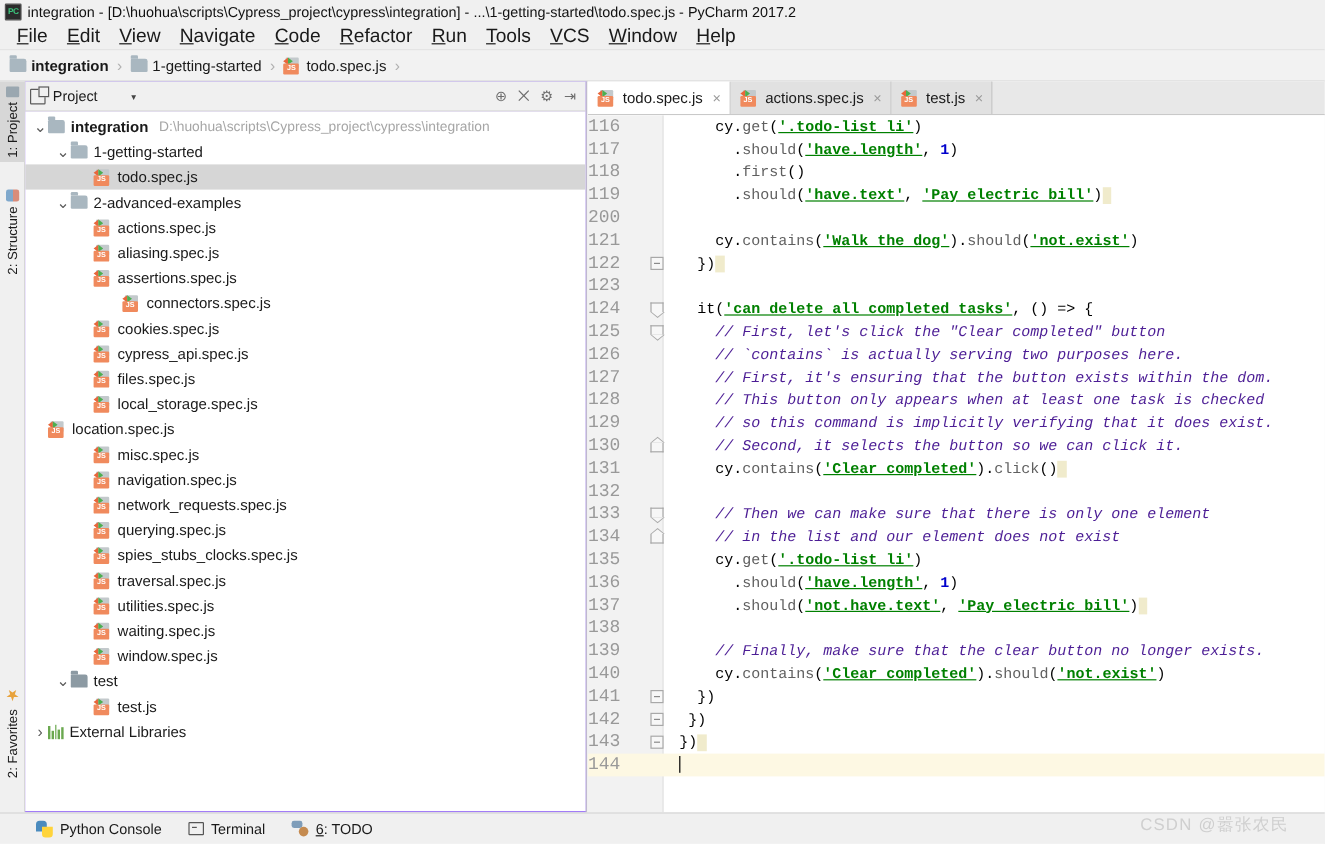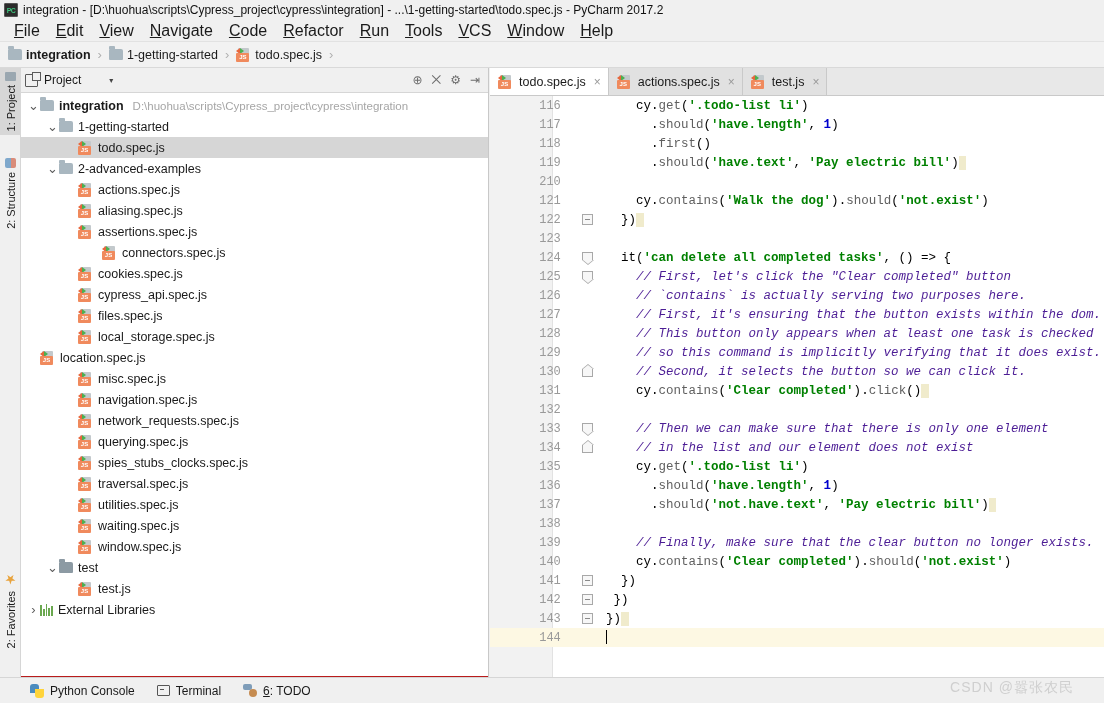--- a/index.html
+++ b/index.html
@@ -99,21 +99,21 @@
     display: flex; align-items: center; justify-content: flex-start;
     cursor: default;
   }
   .vtab.selected { background: #d7d7d7; }
   .vtab .vlabel { writing-mode: vertical-rl; transform: rotate(180deg); }
   .vtab .vicon { margin-bottom: 4px; transform: rotate(180deg); }
 
   
   #projectpanel {
     position: absolute; left: 21px; top: 68px; width: 468px; height: 609px;
-    background: #b91c1c; border-right: 1px solid #c8c8c8;
+    background: #8b5cf6; border-right: 1px solid #c8c8c8;
   }
   #proj-header {
     height: 25px; background: #f0f0f0; border-bottom: 1px solid #d6d6d6;
     display: flex; align-items: center; padding: 0 4px;
   }
   #proj-header .ph-title { font-size: 12px; margin-left: 6px; color: #1a1a1a; }
   #proj-header .ph-caret { margin-left: 28px; font-size: 8px; color: #444; }
   #proj-header .ph-tools { margin-left: auto; display: flex; align-items: center; gap: 9px; padding-right: 4px;}
   .tool-ico { color: #6e6e6e; font-size: 12px; line-height: 1; cursor: default; }
   .proj-ico {
@@ -163,22 +163,22 @@
   #gutterbg {
     position: absolute; left: 0; top: 0; width: 63px; height: 581px;
     background: #f2f2f2; border-right: 1px solid #e2e2e2;
   }
   .cline {
     position: relative; height: 19px; display: flex; align-items: center;
     font-size: 12px;
   }
   .cline.current { background: #fdf8e3; }
   .lnum {
-    width: 46px; flex: 0 0 46px; text-align: center; padding-right: 6px;
-    color: #999999; font-family: "Liberation Mono", monospace; font-size: 12px; margin-left: 40px;
+    width: 46px; flex: 0 0 46px; text-align: left; padding-right: 6px;
+    color: #999999; font-family: "Liberation Mono", monospace; font-size: 15px;
   }
   .fold {
     width: 22px; flex: 0 0 22px; position: relative; height: 19px;
   }
   .fold .fmark {
     position: absolute; left: 6px; top: 4px; width: 11px; height: 11px;
     border: 1px solid #a8a8a8; background: #f7f7f7;
   }
   .fold .fmark.down { border-bottom: none; height: 8px; }
   .fold .fmark.down::after {
@@ -207,21 +207,21 @@
     content: ""; position: absolute; left: 2px; top: 4px; width: 5px; height: 1px;
     background: #8a8a8a;
   }
   .ctext {
     flex: 1; white-space: pre; font-family: "Liberation Mono", monospace;
     font-size: 12.5px; letter-spacing: 0px; padding-left: 8px;
     color: #000;
   }
   .ctext .kw { color: #000; }
   .ctext .fn { color: #5f5f5f; border-bottom: 0; }
-  .ctext .str { color: #008000; font-weight: bold; }
+  .ctext .str { color: #008000; font-weight: bold; text-decoration: underline; }
   .ctext .num { color: #0000cc; font-weight: bold; }
   .ctext .cm { color: #4c1d95; font-style: italic; }
   .ctext .hl { background: #f0ebcc; }
   .ctext .caret { display:inline-block; width: 1px; height: 14px; background:#000; vertical-align:-3px; }
 
   
   #statusbar {
     position: absolute; left: 0; top: 677px; width: 1104px; height: 26px;
     background: #f0f0f0; border-top: 1px solid #d6d6d6;
     display: flex; align-items: center; padding-left: 30px; gap: 22px;
@@ -606,21 +606,21 @@
             <span class="lnum">118</span>
             <span class="fold"></span>
             <span class="ctext"><span class="pl">      </span><span class="kw">.</span><span class="fn">first</span><span class="kw">()</span></span>
           </div>
           <div class="cline">
             <span class="lnum">119</span>
             <span class="fold"></span>
             <span class="ctext"><span class="pl">      </span><span class="kw">.</span><span class="fn">should</span><span class="kw">(</span><span class="str">'have.text'</span><span class="kw">, </span><span class="str">'Pay electric bill'</span><span class="kw">)</span><span class="hl"> </span></span>
           </div>
           <div class="cline">
-            <span class="lnum">210</span>
+            <span class="lnum">200</span>
             <span class="fold"></span>
             <span class="ctext"></span>
           </div>
           <div class="cline">
             <span class="lnum">121</span>
             <span class="fold"></span>
             <span class="ctext"><span class="pl">    </span><span class="kw">cy</span><span class="kw">.</span><span class="fn">contains</span><span class="kw">(</span><span class="str">'Walk the dog'</span><span class="kw">)</span><span class="kw">.</span><span class="fn">should</span><span class="kw">(</span><span class="str">'not.exist'</span><span class="kw">)</span></span>
           </div>
           <div class="cline">
             <span class="lnum">122</span>

